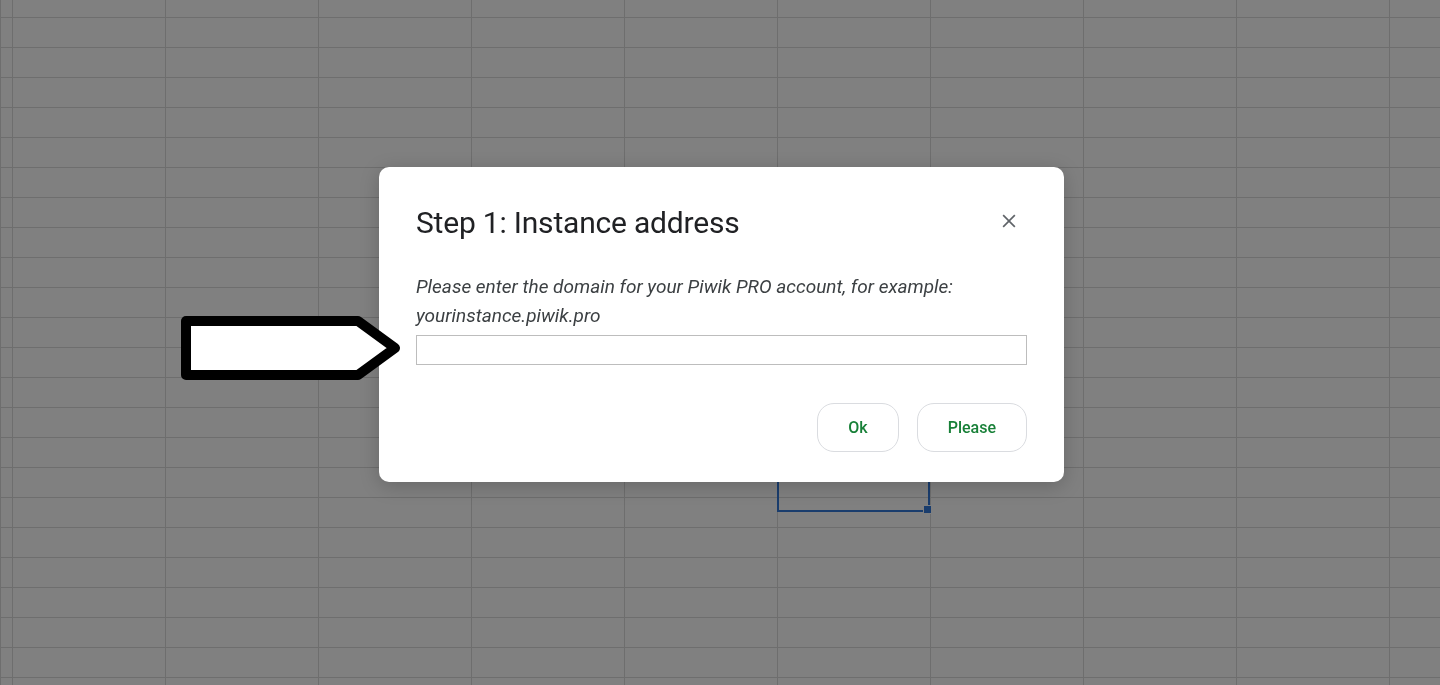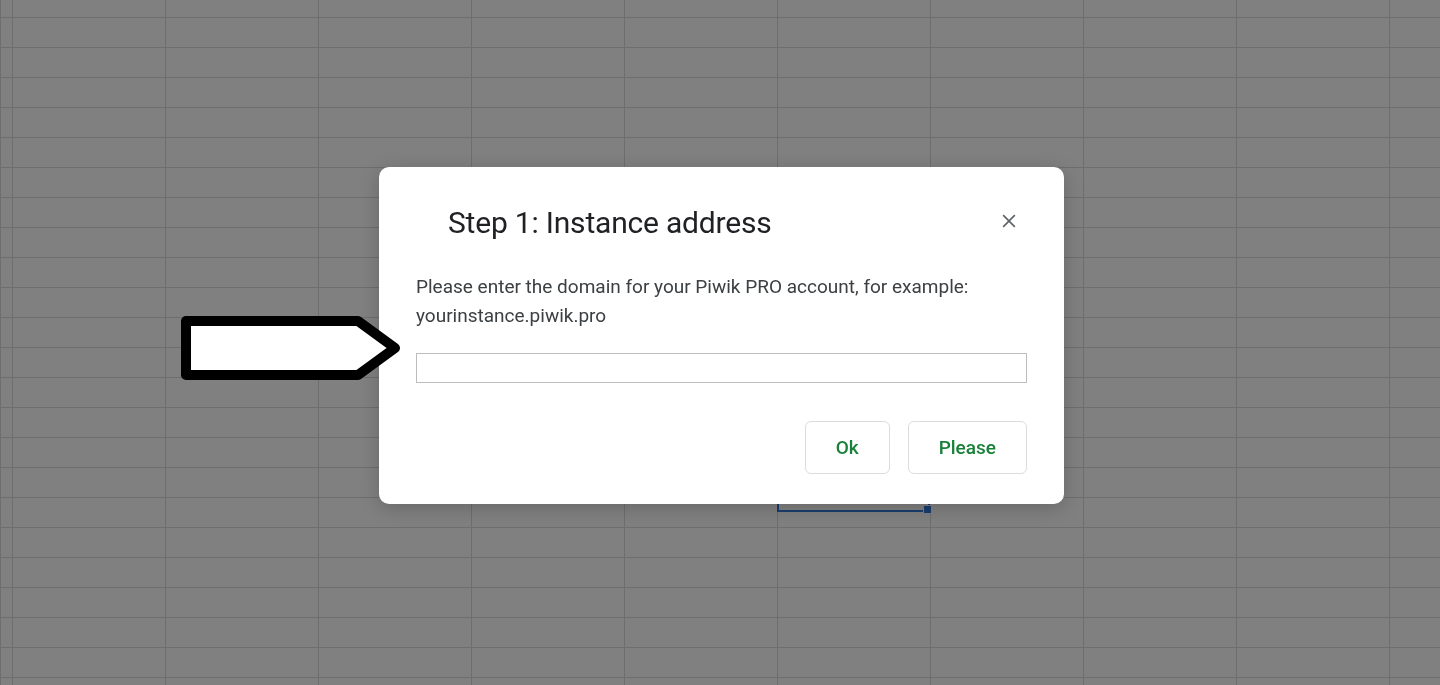--- a/index.html
+++ b/index.html
@@ -89,21 +89,20 @@
       justify-content: space-between;
       align-items: flex-start;
       margin-bottom: 32px;
     }
     
     .modal-title {
       font-size: 30px;
       font-weight: 400;
       color: #202124;
       letter-spacing: -0.2px;
-      margin-left: 32px;
     }
     
     .close-btn {
       background: none;
       border: none;
       cursor: pointer;
       padding: 4px;
       color: #5f6368;
       margin-top: 2px;
       margin-right: 4px;
@@ -111,21 +110,22 @@
     
     .close-btn svg {
       width: 20px;
       height: 20px;
     }
     
     .modal-description {
       font-size: 19px;
       color: #3c4043;
       line-height: 1.55;
-      margin-bottom: 22px;
+      margin-bottom: 4px;
+      font-style: italic;
     }
     
     .text-input {
       width: 100%;
       height: 30px;
       border: 1px solid #bdbdbd;
       padding: 4px 8px;
       font-size: 15px;
       outline: none;
       background: white;
@@ -135,22 +135,22 @@
       display: flex;
       justify-content: flex-end;
       gap: 18px;
       margin-top: 38px;
     }
     
     .btn {
       padding: 14px 30px;
       border: 1px solid #dadce0;
       background: white;
-      border-radius: 6px;
-      font-size: 19px;
+      border-radius: 17px;
+      font-size: 16px;
       font-weight: 500;
       color: #188038;
       cursor: pointer;
       font-family: inherit;
     }
   </style>
 </head>
 <body>
 
 <div class="spreadsheet-bg">

